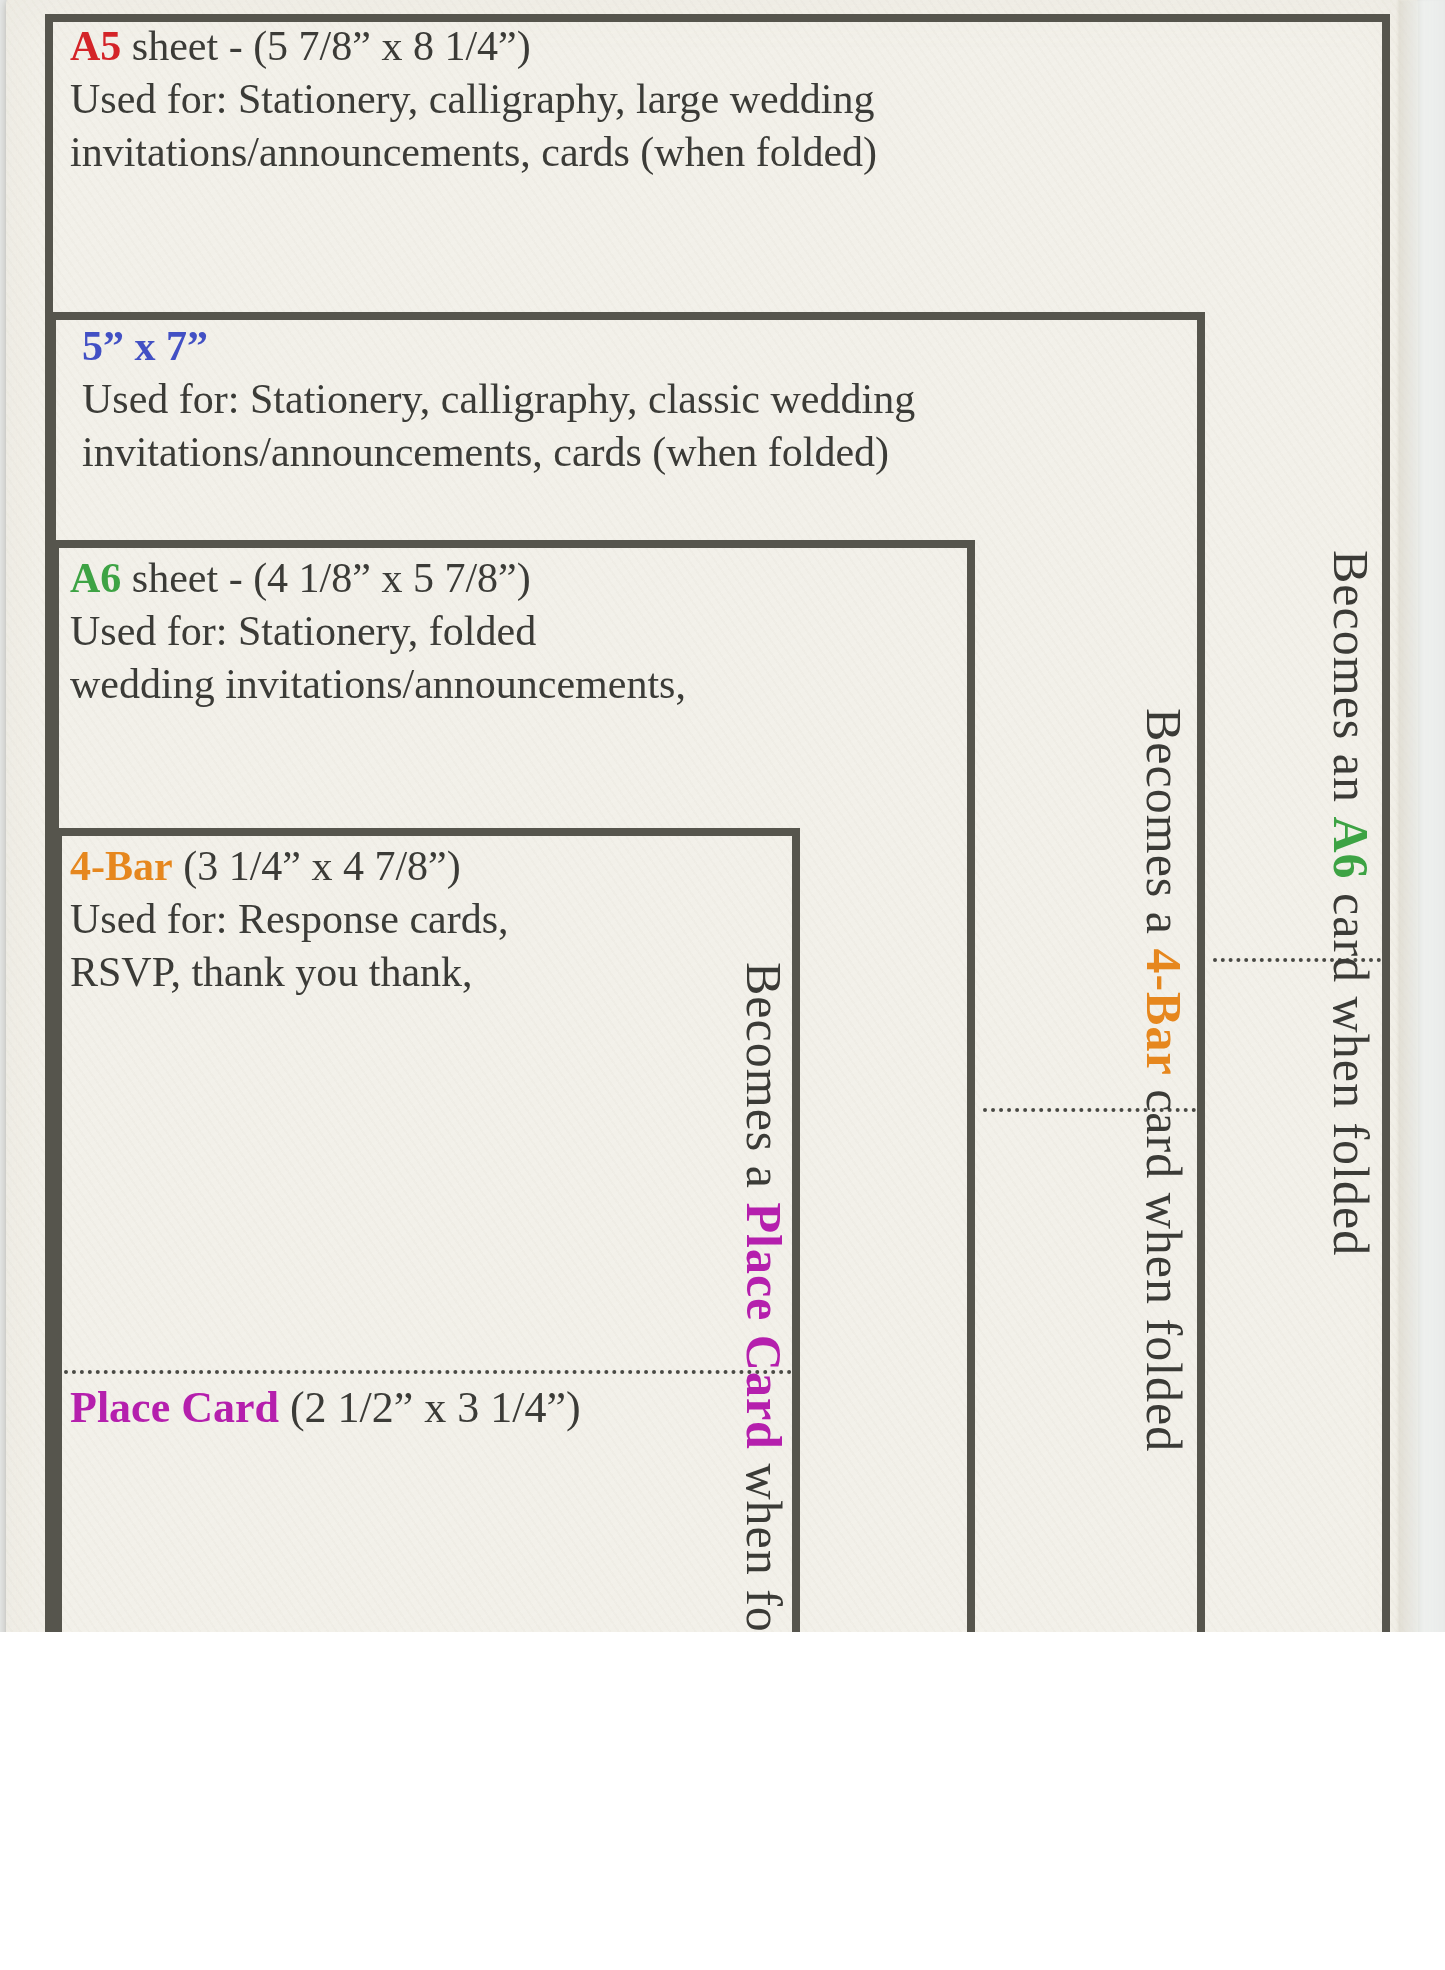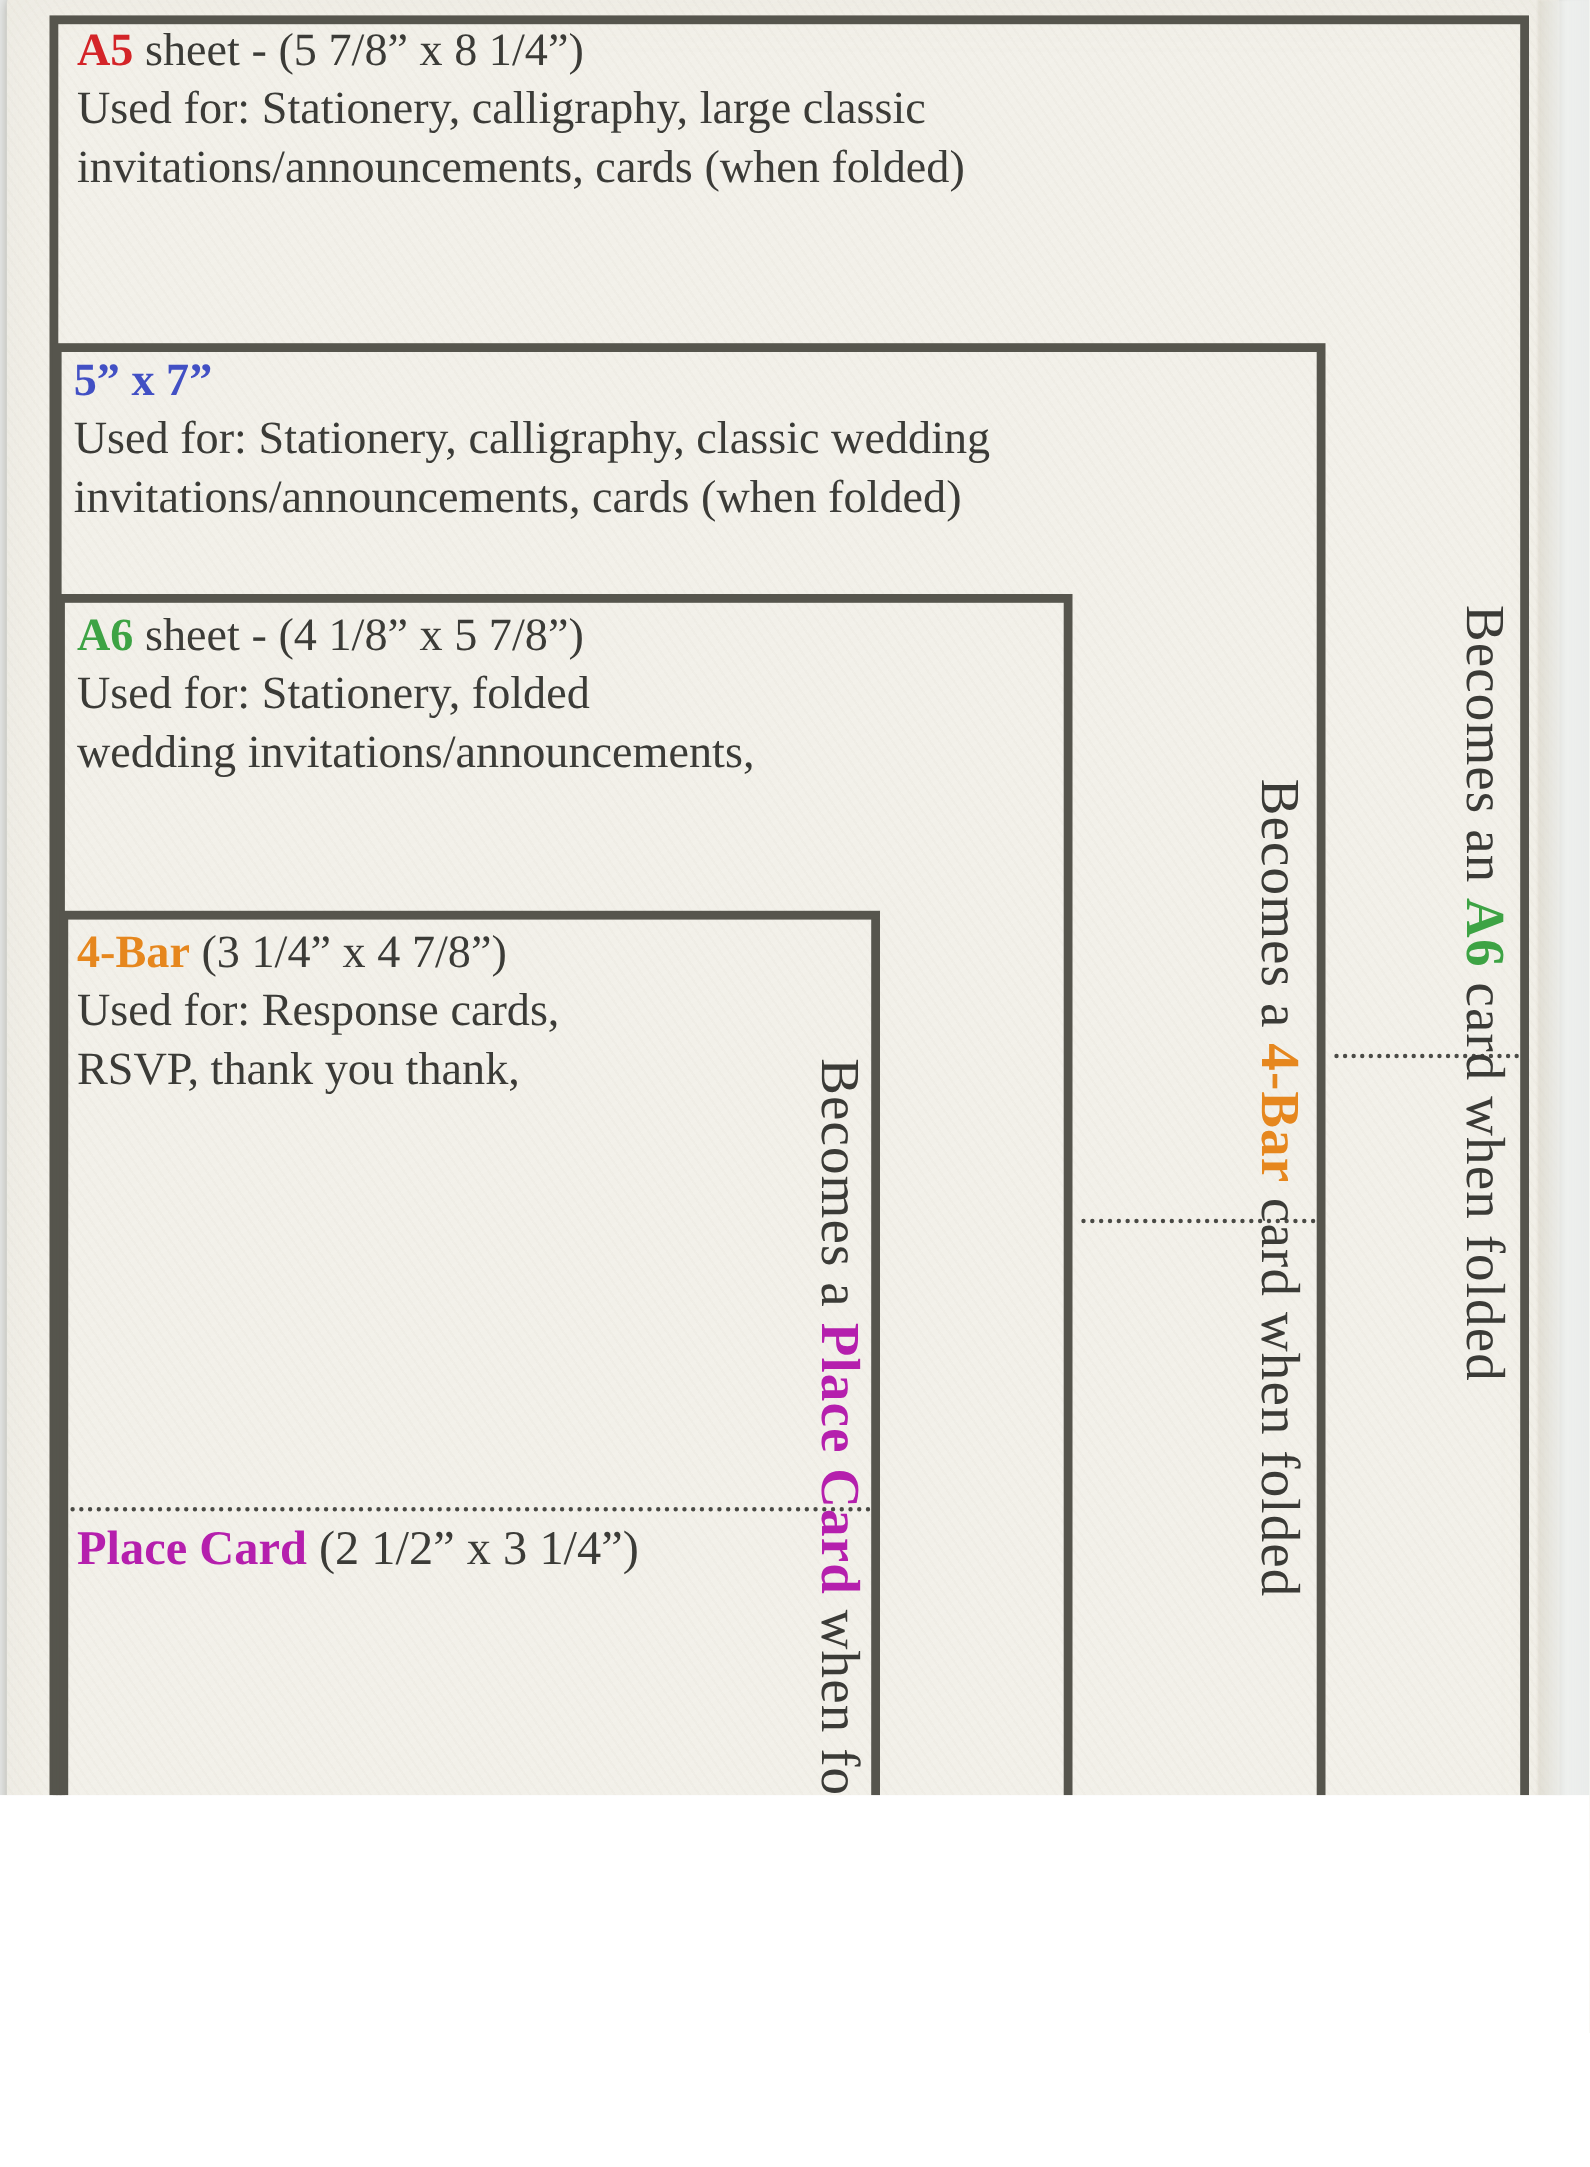--- a/index.html
+++ b/index.html
@@ -47,21 +47,21 @@
   .sheet-info { position:absolute; font-size:42px; line-height:53px; color:#3b3b37; white-space:nowrap; }
   .sheet-title { font-weight: normal; }
   .accent { font-weight: bold; }
   .red    { color:#d42428; }
   .blue   { color:#4250c4; }
   .green  { color:#3da344;text-align:right; }
   .orange { color:#e6871e; }
   .magenta{ color:#b51fad; }
 
   #info-a5   { left:70px; top:20px; }
-  #info-5x7  { left:67px; top:320px; }
+  #info-5x7  { left:82px; top:320px; }
   #info-a6   { left:70px; top:552px; }
   #info-4bar { left:70px; top:840px; }
 
   .fold-line {
     position:absolute; height:0;
     border-top: 4px dotted #4a4a45;
   }
   #fold-line-a5   { left:1213px; top:958px;  width:168px; }
   #fold-line-5x7  { left:983px;  top:1108px; width:213px; }
   #fold-line-4bar { left:64px;   top:1370px; width:728px; }
@@ -94,21 +94,21 @@
   <div class="torn-right"></div>
   <div class="torn-bottom"></div>
 
   <div class="sheet-box" id="box-a5"></div>
   <div class="sheet-box" id="box-5x7"></div>
   <div class="sheet-box" id="box-a6"></div>
   <div class="sheet-box" id="box-4bar"></div>
 
   <div class="sheet-info" id="info-a5">
     <div class="sheet-title"><span class="accent red">A5</span><span> sheet - (5 7/8” x 8 1/4”)</span></div>
-    <div>Used for: Stationery, calligraphy, large classic</div>
+    <div>Used for: Stationery, calligraphy, large wedding</div>
     <div>invitations/announcements, cards (when folded)</div>
   </div>
 
   <div class="sheet-info" id="info-5x7">
     <div class="sheet-title"><span class="accent blue">5” x 7”</span><span></span></div>
     <div>Used for: Stationery, calligraphy, classic wedding</div>
     <div>invitations/announcements, cards (when folded)</div>
   </div>
 
   <div class="sheet-info" id="info-a6">

